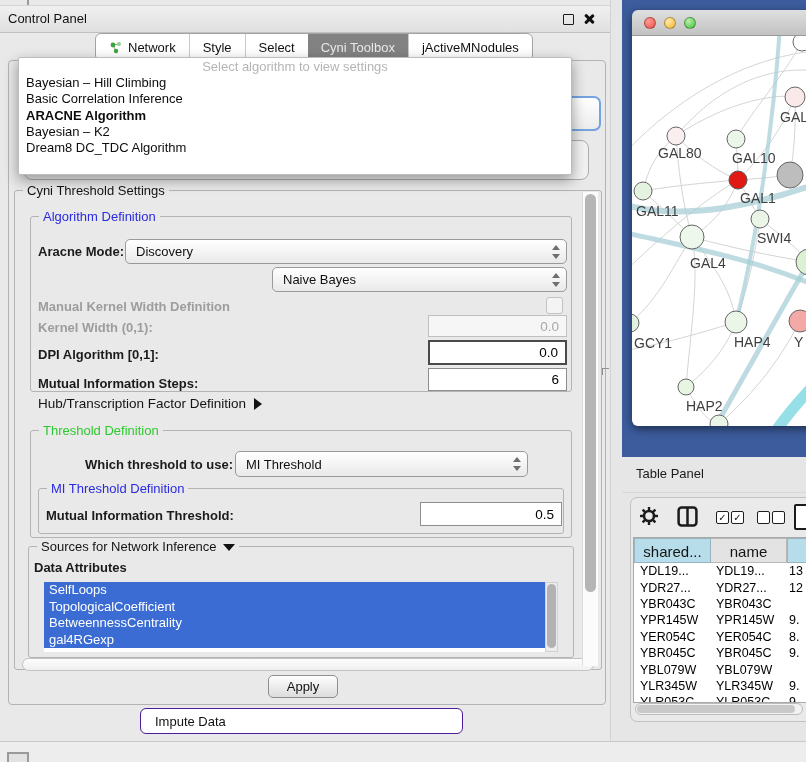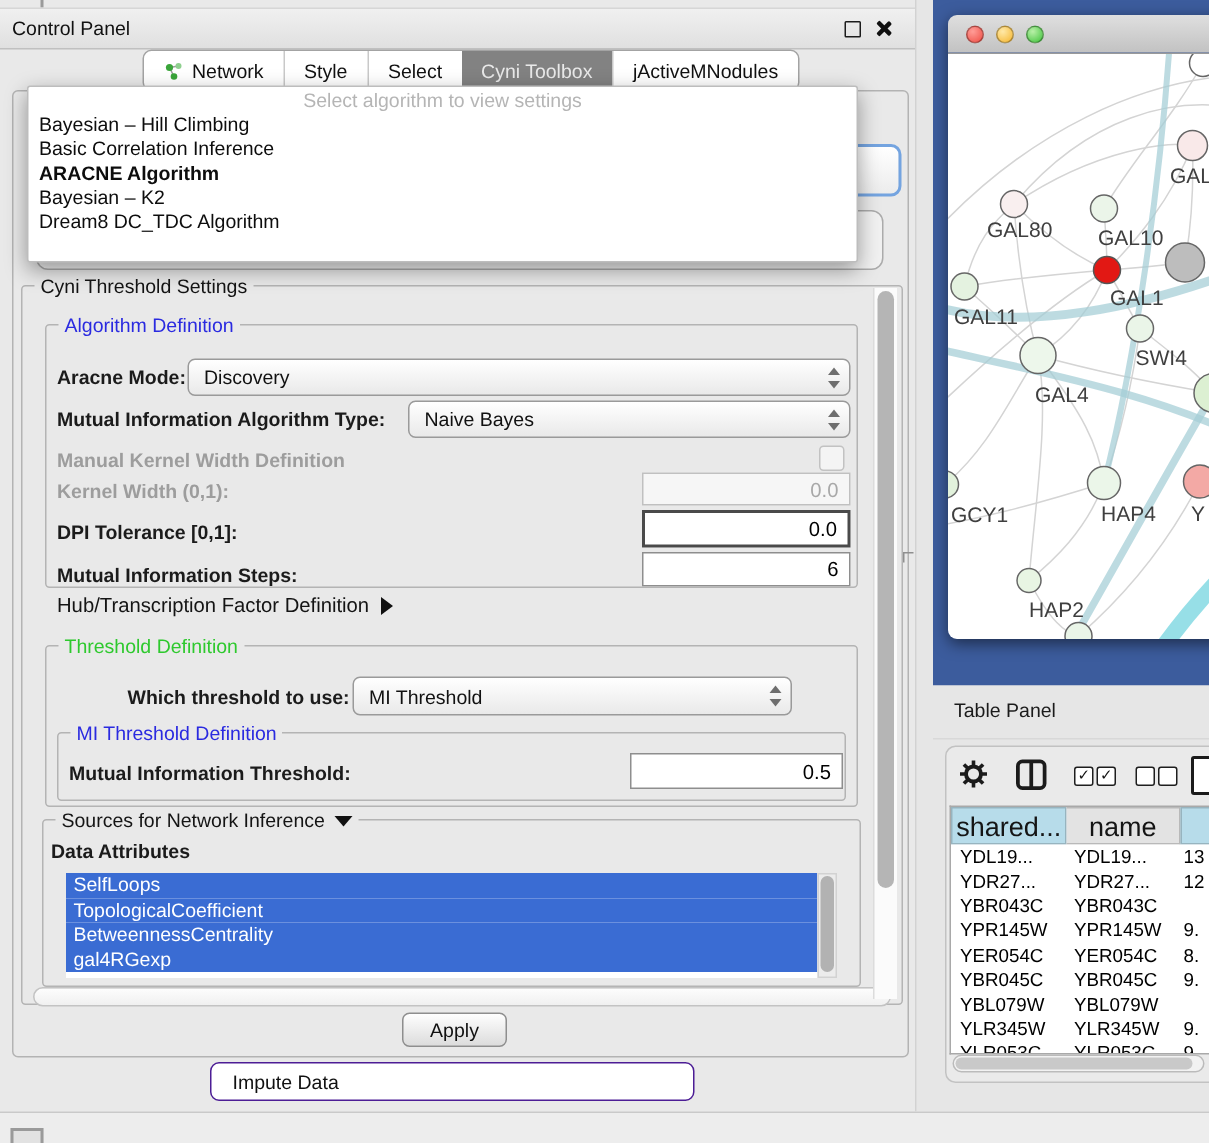--- a/index.html
+++ b/index.html
@@ -107,21 +107,21 @@
         border:1px solid #c2c2c2;border-radius:7px;box-sizing:border-box;}
   .ticon{position:absolute;}
   .i-gear{left:639px;top:506px;} .i-cols{left:677px;top:506px;}
   .ckb{position:absolute;width:11px;height:11px;border:1.7px solid #1e1e1e;border-radius:2px;background:#fff;
        font-family:"DejaVu Sans",sans-serif;font-size:10px;line-height:11px;text-align:center;color:#111;font-weight:bold;}
   .ck1{left:716px;top:511px;} .ck2{left:731px;top:511px;}
   .uk1{left:757px;top:511px;} .uk2{left:772px;top:511px;}
   .i-doc{position:absolute;left:794px;top:504px;width:16px;height:22px;border:2.4px solid #1b1b1b;border-radius:2px;background:#fff;}
   .table-wrap{position:absolute;left:633px;top:537px;width:173px;height:166px;border:1px solid #a9a9a9;border-right:none;box-sizing:border-box;}
   .thead{position:absolute;left:634px;top:538px;display:flex;height:25px;}
-  .th{height:25px;line-height:25px;text-align:center;font-size:18px;box-sizing:border-box;color:#151515;}
+  .th{height:25px;line-height:25px;text-align:center;font-size:15px;box-sizing:border-box;color:#151515;}
   .th.hl{background:#b7dcea;border:1px solid #97b4bf;}
   .th.plain{background:#e3e3e3;border:1px solid #b9b9b9;border-left:none;}
   .th1{width:77px;} .th2{width:76px;} .th3{width:95px;border-left:none;}
   .tbody{position:absolute;left:634px;top:563px;width:172px;height:139px;background:#fff;overflow:hidden;}
   .trow{height:16.4px;display:flex;font-size:12.5px;color:#000;align-items:center;}
   .tc1{width:71px;padding-left:6px;box-sizing:content-box;white-space:nowrap;}
   .tc2{width:71px;padding-left:5px;white-space:nowrap;}
   .tc3{padding-left:2px;white-space:nowrap;}
   .tp-hscroll{position:absolute;left:635px;top:703px;width:168px;height:12px;border:1px solid #bbb;border-radius:6px;
         background:#f2f2f2;box-sizing:border-box;}
@@ -184,36 +184,35 @@
 
     <span class="lbl l-aracne">Aracne Mode:</span>
     <div class="combo c-aracne">
       <span>Discovery</span>
       <span class="stepper">
           <i class="up"></i>
           <i class="dn"></i>
         </span>
     </div>
 
-    <span class="lbl l-mitype">Mutual Information Algorithm Type:</span>
     <div class="combo c-mitype">
       <span>Naive Bayes</span>
       <span class="stepper">
           <i class="up"></i>
           <i class="dn"></i>
         </span>
     </div>
 
     <span class="lbl dis l-manual">Manual Kernel Width Definition</span>
     <span class="cb"></span>
 
     <span class="lbl dis l-kernel">Kernel Width (0,1):</span>
     <div class="field f-kernel">0.0</div>
 
-    <span class="lbl l-dpi">DPI Tolerance [0,1]:</span>
+    <span class="lbl l-dpi">DPI Algorithm [0,1]:</span>
     <div class="field f-dpi">0.0</div>
 
     <span class="lbl l-steps">Mutual Information Steps:</span>
     <div class="field f-steps">6</div>
 
     <div class="hub">
       <span>Hub/Transcription Factor Definition</span><i class="tri-rt"></i>
     </div>
 
     <div class="group g-thr">

